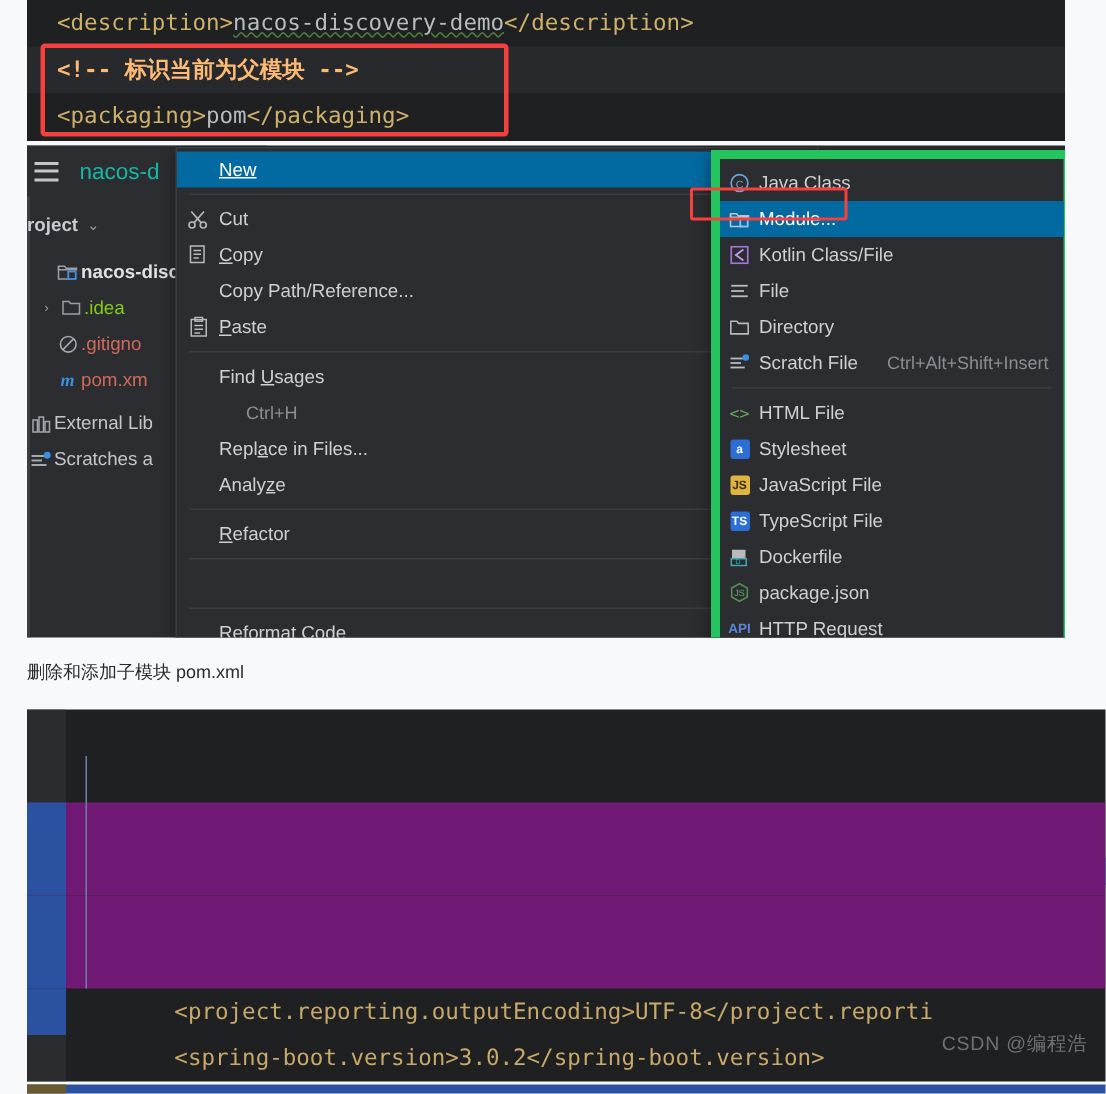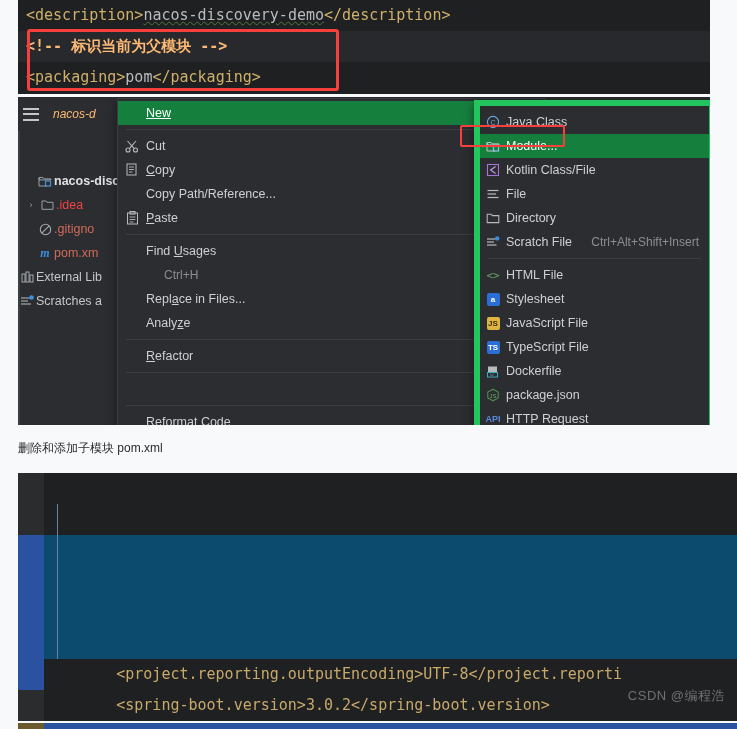--- a/index.html
+++ b/index.html
@@ -24,21 +24,21 @@
     width: 692px;
     height: 94px;
     background: #1e2022;
     font-family: "DejaVu Sans Mono", monospace;
     font-size: 15px;
     overflow: hidden;
   }
   .code-top .cline {
     height: 31px;
     line-height: 31px;
-    padding-left: 8px;
+    padding-left: 20px;
     white-space: pre;
     color: #c9a96a;
   }
   .code-top .cline.hl {
     background: #27292c;
   }
   .tag { color: #d0b06a; }
   .txtval { color: #b9bcbf; }
   .cmt { color: #fdba74; font-weight: bold; }
   .wavy {
@@ -80,24 +80,23 @@
     align-items: center;
   }
   .hamburger {
     margin-left: 5px;
     width: 16px; height: 13px;
     display: flex; flex-direction: column; justify-content: space-between;
   }
   .hamburger i { display:block; height:2px; background:#c4c7ca; }
   .proj-tab-title {
     margin-left: 14px;
-    color: #fdba74;
-    font-size: 12px;
+    color: #14b8a6;
+    font-size: 15px;
     white-space: nowrap;
-    font-style: italic;
   }
   .proj-header {
     position: absolute;
     left: 0; top: 40px;
     width: 160px; height: 26px;
     display: flex; align-items: center;
     color: #c9ccd0;
     font-size: 12.5px;
     font-weight: bold;
   }
@@ -113,22 +112,22 @@
     align-items: center;
     font-size: 12.5px;
     white-space: nowrap;
     color: #c4c7ca;
   }
   .tree-row .arrow { width: 14px; text-align:center; color:#9a9da1; font-size:9px; }
   .tree-row .ticon { width: 18px; display:flex; align-items:center; justify-content:center; }
   .tree-row.root { padding-left: 18px; font-weight: bold; color: #dfe1e3; }
   .tree-row.lvl1 { padding-left: 6px; }
   .tree-row.lvl1b { padding-left: 18px; }
-  .tree-row.lvl0 { padding-left: 0; }
-  .nm-yellow { color: #ef4444; }
+  .tree-row.lvl0 { padding-left: 0; align-items: flex-end; }
+  .nm-yellow { color: #84cc16; }
   .nm-red { color: #cf6a5a; }
   .ide-edge {
     position: absolute;
     left: 0; top: 0; width: 2px; height: 328px;
     background: #3c3f42;
   }
   .ide-accent {
     position:absolute; left:2px; top:0; width:3px; height:4px; background:#4a9e4a;
   }
 
@@ -158,21 +157,21 @@
     width: 28px;
     min-width: 28px;
     display: flex;
     align-items: center;
     justify-content: center;
     color: #b8bbbe;
   }
   .mi .mi-label { flex: 1; }
   .mi .mi-accel { color: #8b8e92; font-size: 12px; margin-left: 18px; }
   .mi .mi-sub { color: #b0b3b6; font-size: 11px; margin-left: 12px; }
-  .mi.sel { background: #15803d; color: #ffffff; }
+  .mi.sel { background: #0369a1; color: #ffffff; }
   .mi.sel .mi-label { color:#ffffff; }
   .mi.sel .mi-sub { color:#dfe4ee; }
   .mdiv { height:1px; background:#3a3d41; margin: 4px 8px; }
   .u { text-decoration: underline; }
 
   
   .submenu {
     position: absolute;
     left: 456px;
     top: 3px;
@@ -230,21 +229,21 @@
     overflow: hidden;
   }
   .code-bot .bline {
     height: 31px;
     line-height: 31px;
     white-space: pre;
     color: #c9a96a;
     position: relative;
     padding-left: 26px;
   }
-  .code-bot .bline.selfull { background: #0c4a6e; }
+  .code-bot .bline.selfull { background: #701a75; }
   .code-bot .gutter-sel {
     position: absolute;
     left: 0; top: 0; width: 26px; height: 100%;
     background: #2b52a0;
   }
   .code-bot .gutter-dark {
     position: absolute;
     left: 0; top: 0; width: 26px; height: 100%;
     background: #2a2c2e;
   }
@@ -298,20 +297,24 @@
   <div class="ide-edge"></div>
   <div class="ide-accent"></div>
 
   <div class="proj-toolbar">
     <span class="hamburger">
         <i></i>
         <i></i>
         <i></i>
       </span>
     <span class="proj-tab-title">nacos-d</span>
+  </div>
+  <div class="proj-header">
+    <span>roject</span>
+    <span class="chev">⌄</span>
   </div>
 
   <div class="tree">
     <div class="tree-row root">
       <span class="ticon">
         <svg width="14" height="13" viewBox="0 0 14 13">
             <path d="M1 2.5h4l1.2 1.4H13v1H1z" fill="none" stroke="#9aa0a6" stroke-width="1"></path>
             <path d="M1 3v8h8" fill="none" stroke="#9aa0a6" stroke-width="1"></path>
             <rect x="7.5" y="6" width="5" height="5" fill="none" stroke="#4a90d9" stroke-width="1.2"></rect>
           </svg>

